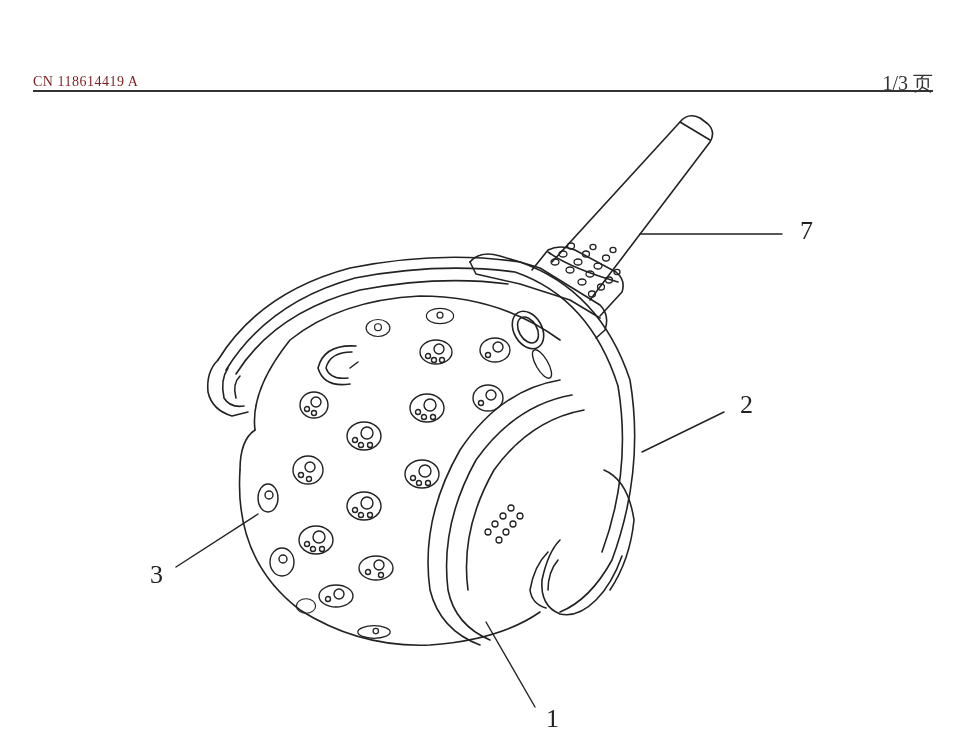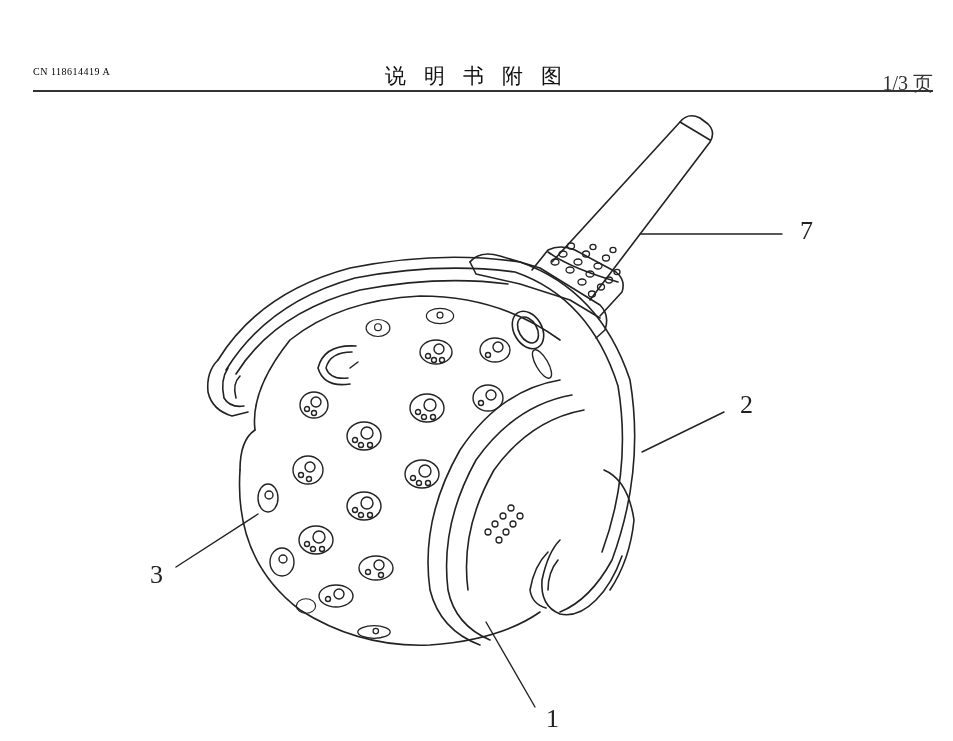--- a/index.html
+++ b/index.html
@@ -1,30 +1,29 @@
 <!DOCTYPE html>
 <html><head>
 <meta charset="utf-8">
 <style>
   html, body { margin:0; padding:0; background:#ffffff; }
   body { width:953px; height:741px; position:relative; overflow:hidden; font-family:"DejaVu Serif", serif; color:#222; }
   .header { position:absolute; left:33px; top:60px; width:900px; height:32px; }
-  .pub-no { position:absolute; left:0; top:6px; font-family:"Liberation Serif", serif; font-size:10px; letter-spacing:0.5px; color:#000000; }
+  .pub-no { position:absolute; left:0; top:14px; font-family:"Liberation Serif", serif; font-size:14px; letter-spacing:0.5px; color:#7f1d1d; }
   .sheet-title { position:absolute; left:352px; top:2px; font-family:"DejaVu Sans", sans-serif; font-size:21px; letter-spacing:18px; color:#111; }
   .page-no { position:absolute; right:0; top:10px; font-family:"Liberation Serif", serif; font-size:20px; color:#333; }
   .rule { position:absolute; left:33px; top:90px; width:900px; height:2px; background:#333; }
   .figure { position:absolute; left:0; top:0; }
   .ref { position:absolute; font-family:"Liberation Serif", serif; font-size:26px; color:#222; }
 </style>
 </head>
 <body>
 
 <div class="header">
   <span class="pub-no">CN 118614419 A</span>
-  <span class="sheet-title">说明书附图</span>
   <span class="page-no">1/3 页</span>
 </div>
 <div class="rule"></div>
 
 <svg class="figure" width="953" height="741" viewBox="0 0 953 741" fill="none" stroke="#222" stroke-width="1.6" stroke-linecap="round" stroke-linejoin="round">
 
   <g>
     <path d="M552 262 L680 122 Q688 112 700 118 L708 124 Q716 132 710 142 L590 300"></path>
     <path d="M680 122 Q690 128 710 140"></path>
 

